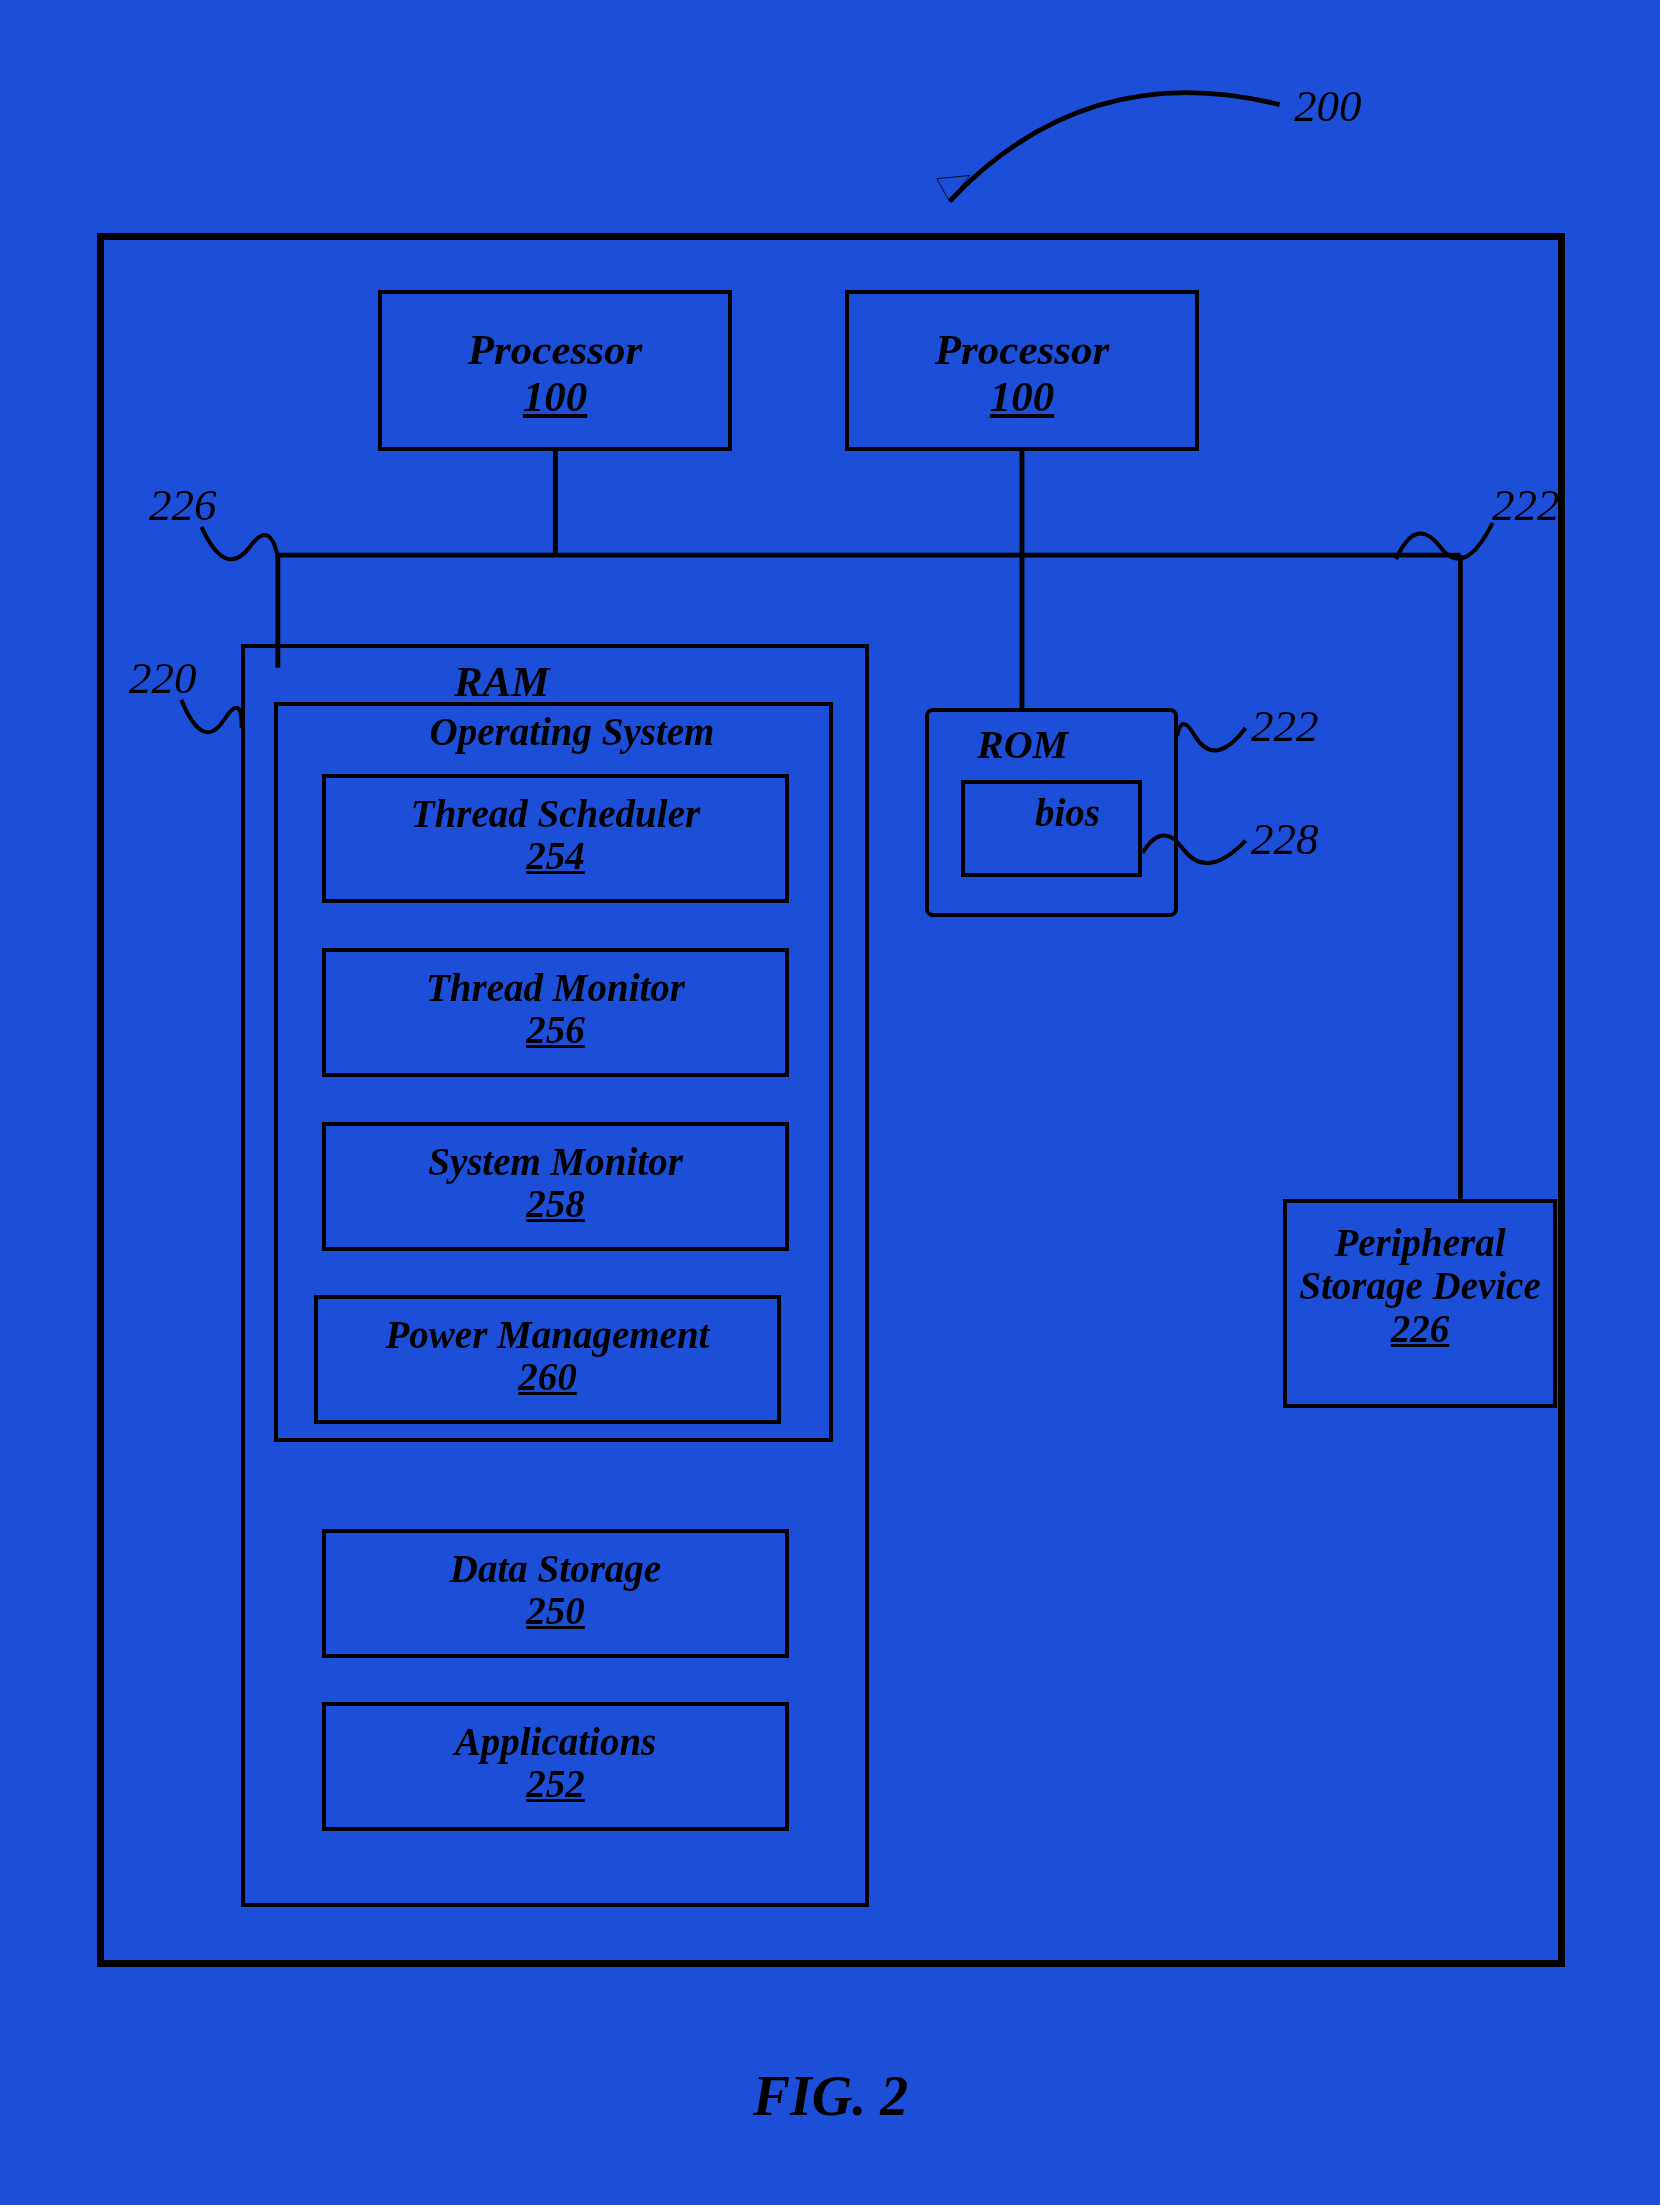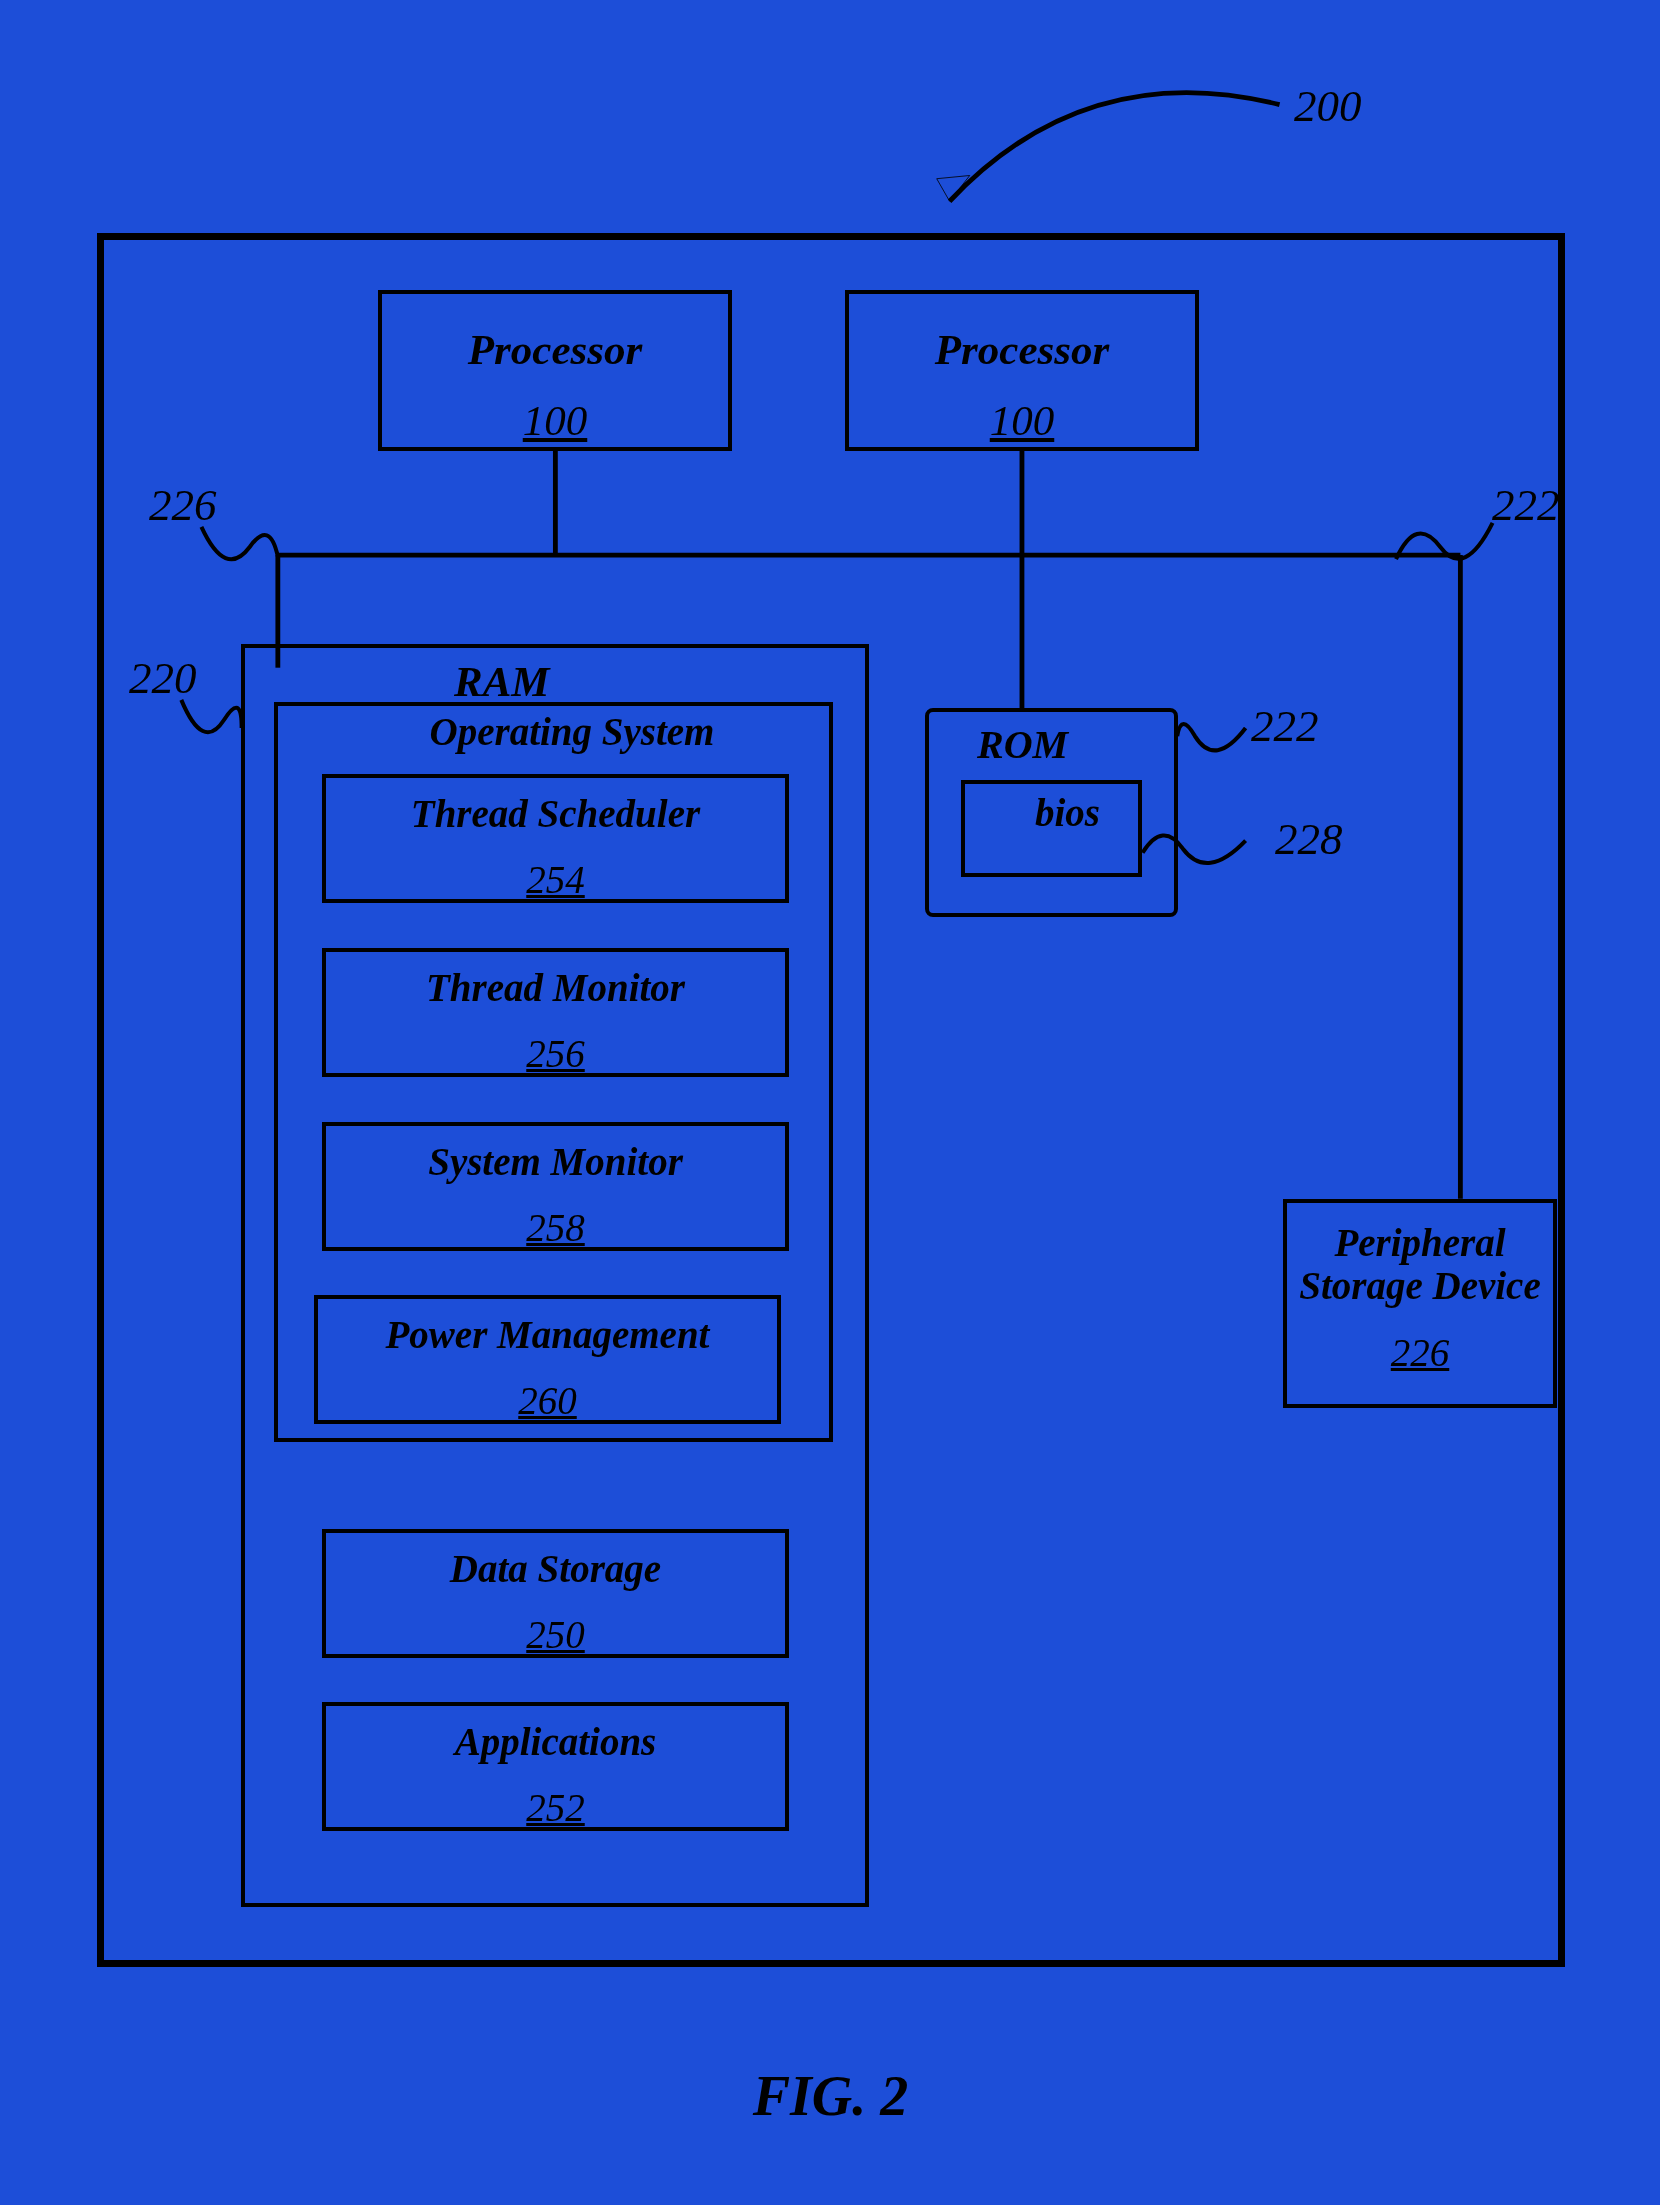--- a/index.html
+++ b/index.html
@@ -22,24 +22,23 @@
     font-style: italic;
     font-weight: bold;
   }
   .label {
     font-style: italic;
     font-weight: bold;
     line-height: 1.1;
   }
   .ref {
     font-style: italic;
-    font-weight: normal;
+    font-weight: bold;
     text-decoration: underline;
     line-height: 1.1;
-    margin-top: 24px;
   }
   .callout {
     position: absolute;
     font-style: italic;
     font-weight: normal;
     font-size: 45px;
   }
   .caption {
     position: absolute;
     font-style: italic;
@@ -169,21 +168,21 @@
 
   <div class="box" style="left:961px; top:780px; width:181px; height:97px; text-align:center;">
     <div class="label" style="font-size:39px; padding-top:8px;margin-left:32px;">bios</div>
   </div>
 
   <div class="callout" style="left:1251px; top:700px;">222</div>
   <svg style="left:0; top:0;" width="1661" height="2205" viewBox="0 0 2064 2741">
     <path d="M 1548 905 Q 1510 955, 1485 915 Q 1468 885, 1463 915" stroke-width="5"></path>
   </svg>
 
-  <div class="callout" style="left:1251px; top:813px;margin-left:24px;">228</div>
+  <div class="callout" style="left:1251px; top:813px;">228</div>
   <svg style="left:0; top:0;" width="1661" height="2205" viewBox="0 0 2064 2741">
     <path d="M 1548 1045 Q 1500 1095, 1470 1055 Q 1445 1020, 1420 1060" stroke-width="5"></path>
   </svg>
 
   <div class="box" style="left:1283px; top:1199px; width:274px; height:209px;">
     <div style="padding-top:19.3px;">
       <div class="label" style="font-size:39px;">Peripheral</div>
       <div class="label" style="font-size:39px;">Storage Device</div>
       <div class="ref" style="font-size:39px;">226</div>
     </div>

